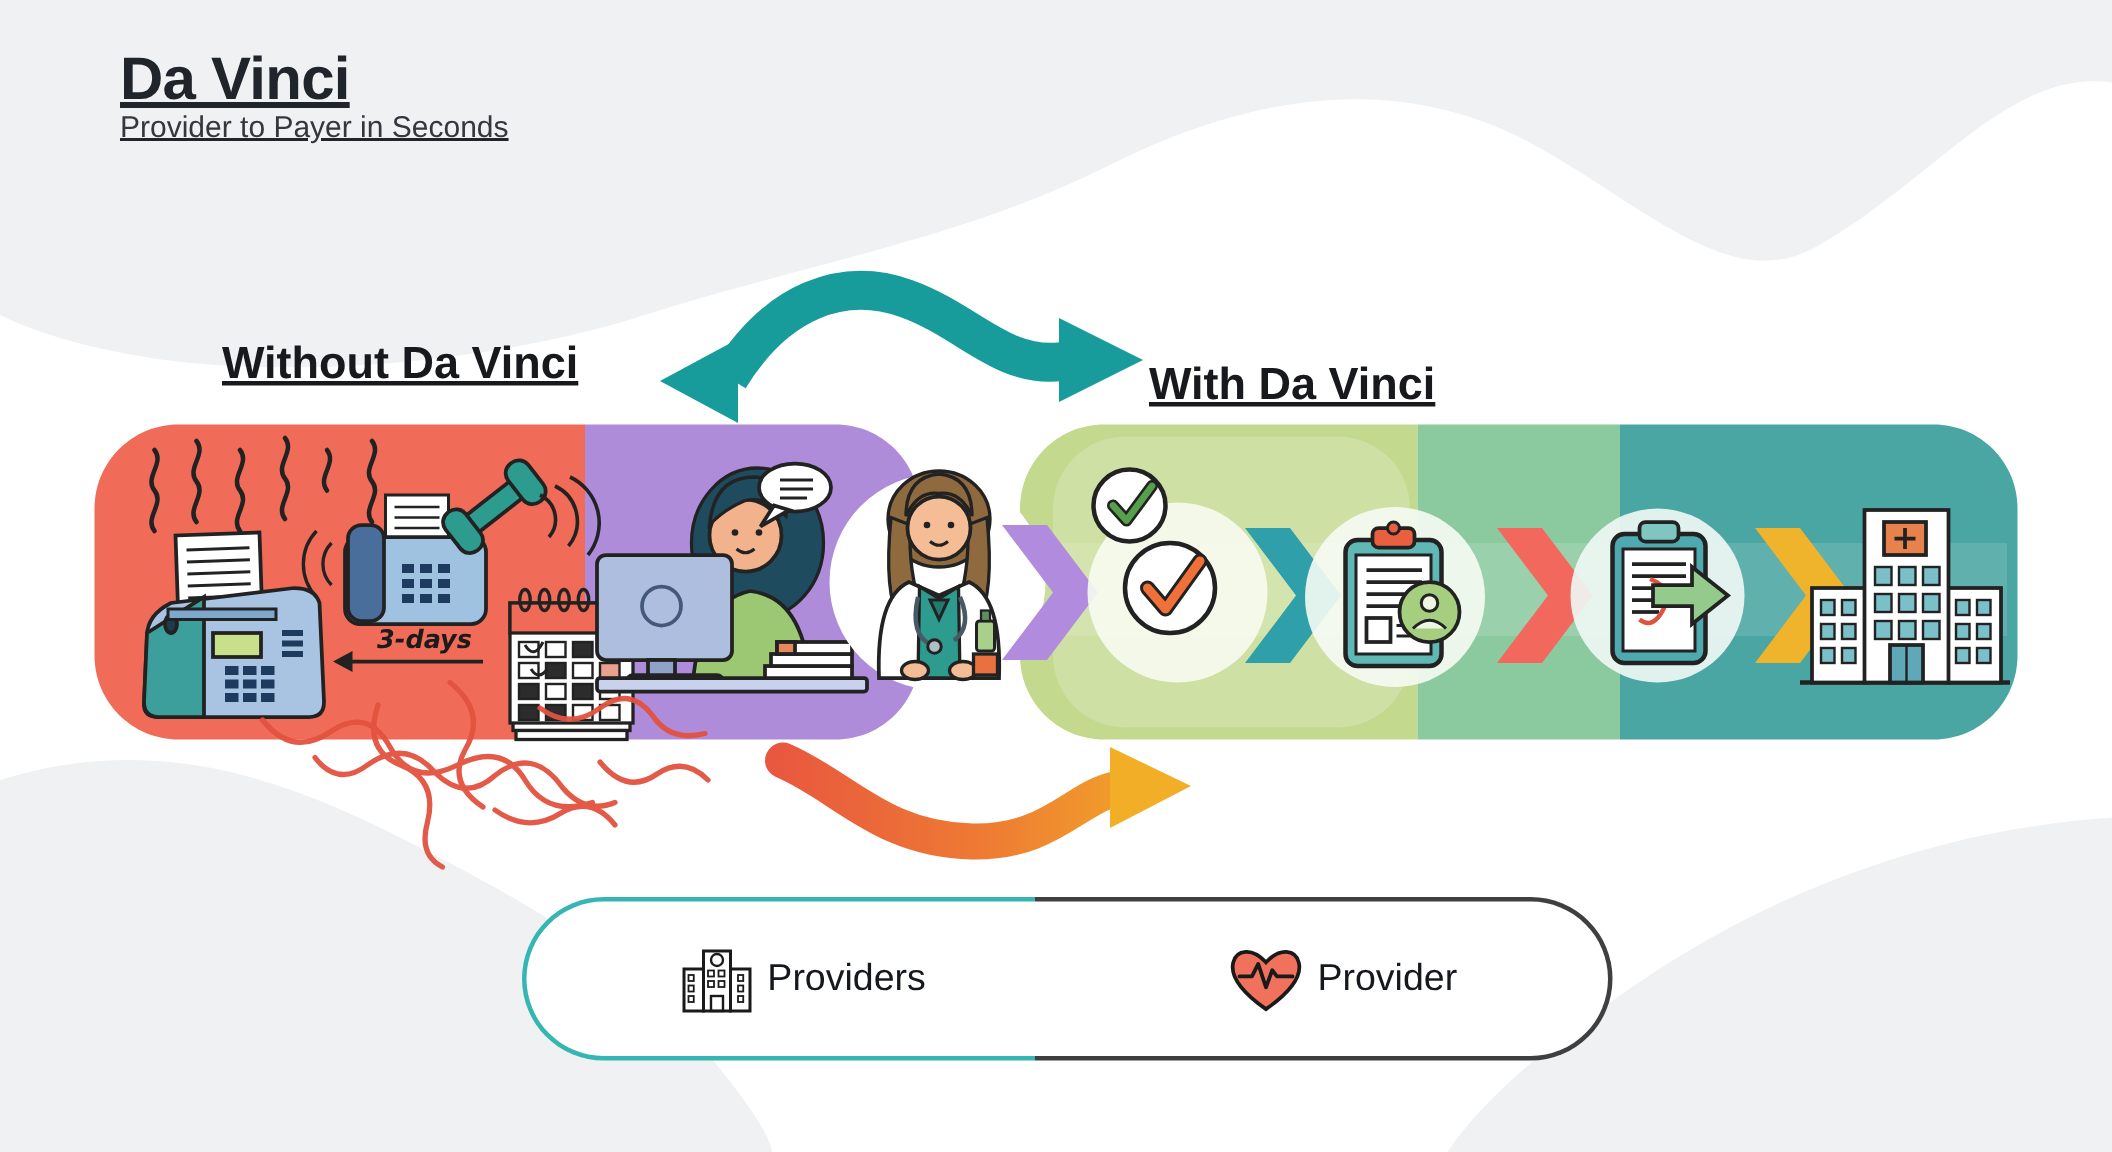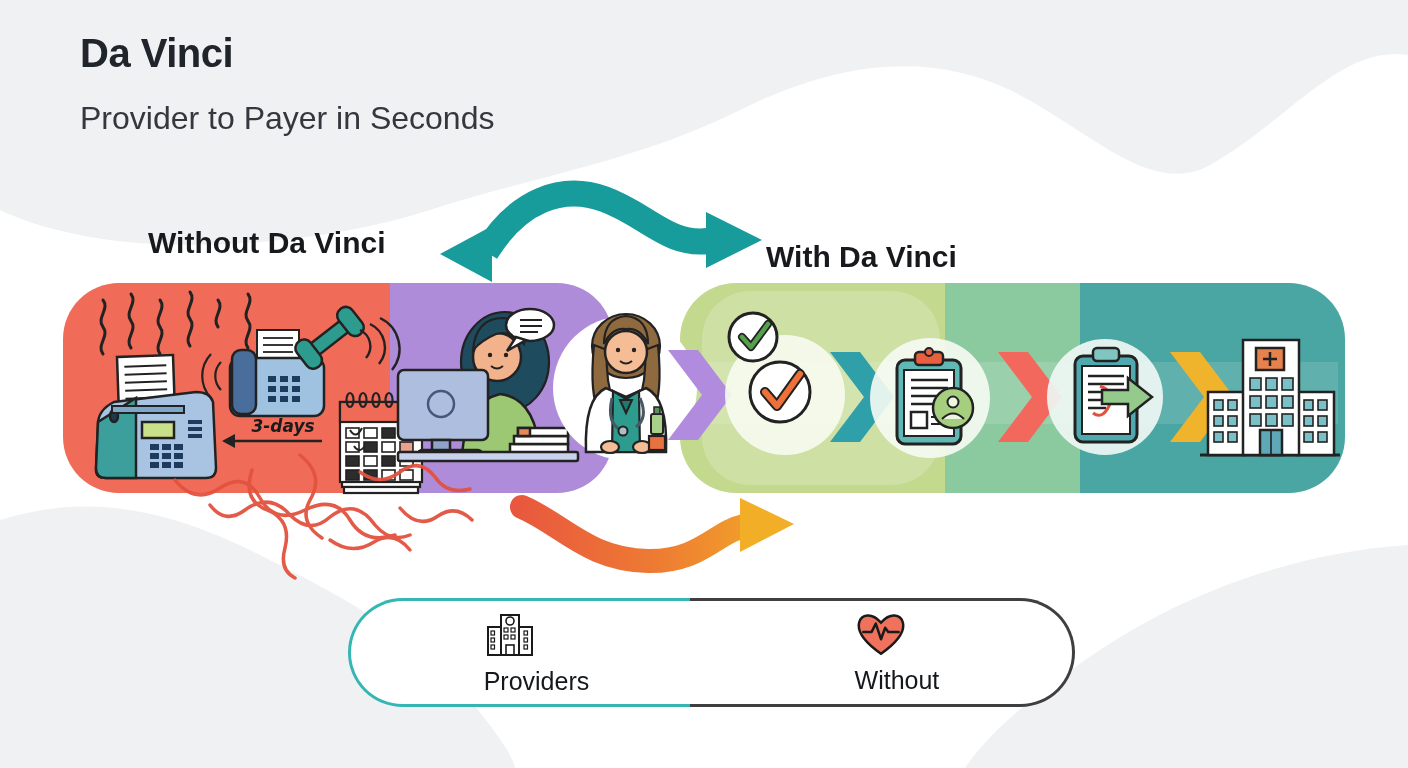--- a/index.html
+++ b/index.html
@@ -6,37 +6,37 @@
     --ink:#20242B; --red:#F06B58; --purple:#AF8CD9; --lgreen:#C2D98E;
     --mgreen:#8BC99F; --tealpanel:#49A6A3; --tealarrow:#189B9B;
     --legend-teal:#35B6B3; --legend-dark:#3F3F42;
   }
   html,body{margin:0;padding:0;}
   body{
     width:1408px;height:768px;position:relative;overflow:hidden;background:#fff;
     font-family:"Liberation Sans", sans-serif;color:var(--ink);
   }
   .art{position:absolute;left:0;top:0;z-index:1;}
-  .txt-layer{position:absolute;z-index:3;}
+  .txt-layer{position:absolute;z-index:3;text-decoration:underline;}
   .title-block{left:80px;top:32px;}
   .title-line{font-size:40px;font-weight:700;letter-spacing:-0.5px;line-height:1.06;color:var(--ink);}
-  .subtitle{font-size:32px;font-weight:400;color:#33383E;margin-top:26px;}
+  .subtitle{font-size:20px;font-weight:400;color:#33383E;margin-top:0;}
   .section-label{font-size:30px;font-weight:700;color:#17191D;text-align:center;}
   .label-without{left:148px;top:226px;}
   .label-with{left:766px;top:240px;}
   .legend{
     position:absolute;left:348px;top:598px;width:727px;height:109px;z-index:4;
     border-radius:56px;box-sizing:border-box;padding:3px;
     background:linear-gradient(90deg,var(--legend-teal) 0%,var(--legend-teal) 47%,var(--legend-dark) 47%,var(--legend-dark) 100%);
   }
   .legend-inner{
     width:100%;height:100%;border-radius:53px;background:#fff;
     display:flex;align-items:center;justify-content:space-around;
   }
-  .legend-item{display:flex;flex-direction:column;align-items:flex-start;gap:8px;}
+  .legend-item{display:flex;flex-direction:row;align-items:center;gap:8px;}
   .legend-item span{font-size:25px;color:#15181C;}
 </style>
 </head>
 <body>
 
 <svg class="art" width="1408" height="768" viewBox="0 0 1408 768">
   <defs>
     <linearGradient id="warmgrad" gradientUnits="userSpaceOnUse" x1="515" y1="0" x2="794" y2="0">
       <stop offset="0" stop-color="#E8573F"></stop>
         <stop offset="0.5" stop-color="#EE7A33"></stop>
@@ -396,16 +396,16 @@
           <rect x="22" y="36" width="8" height="10" fill="none" stroke-width="1.6"></rect>
         </g>
       </svg>
       <span>Providers</span>
     </div>
     <div class="legend-item">
       <svg width="52" height="48" viewBox="0 0 50 46">
         <path d="M25,42 C8,30 2,20 4,12 C6,4 16,2 25,12 C34,2 44,4 46,12 C48,20 42,30 25,42 Z" fill="#F0715C" stroke="#1a1a1a" stroke-width="2.4"></path>
         <polyline points="8,21 16,21 20,13 25,28 29,17 32,21 42,21" fill="none" stroke="#1a1a1a" stroke-width="2.4" stroke-linejoin="round" stroke-linecap="round"></polyline>
       </svg>
-      <span>Without</span>
+      <span>Provider</span>
     </div>
   </div>
 </div>
 
 </body></html>

